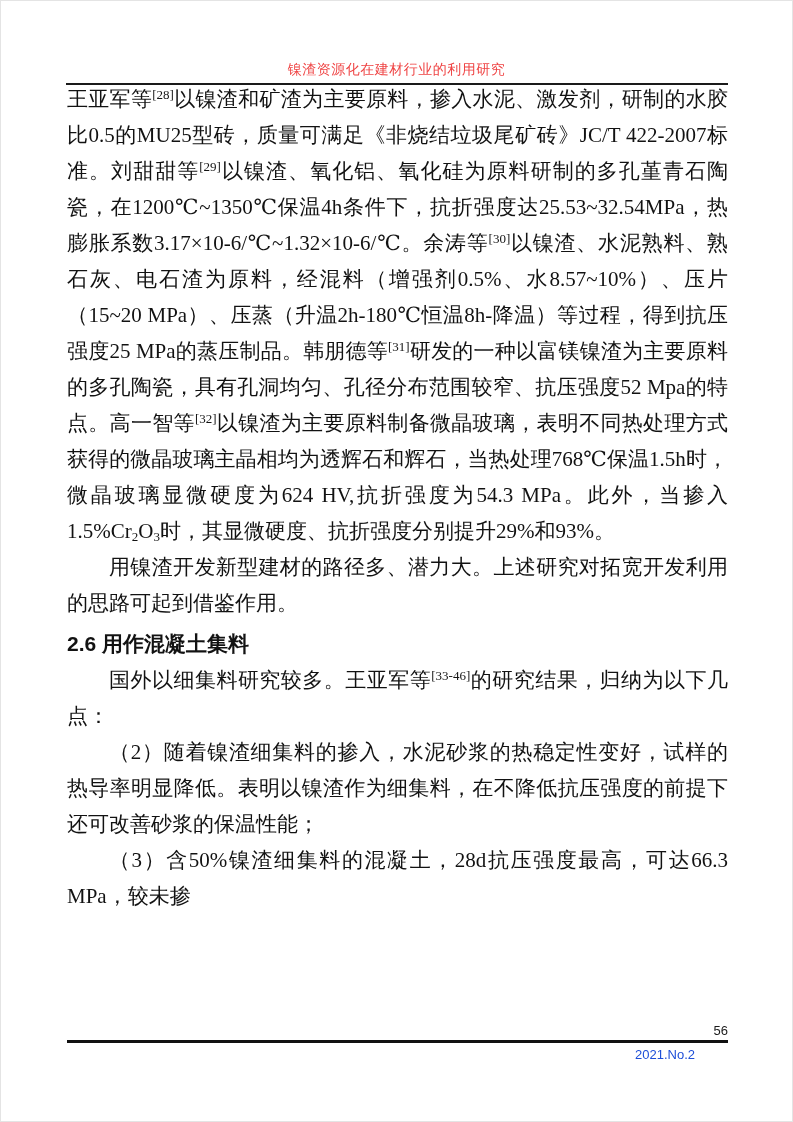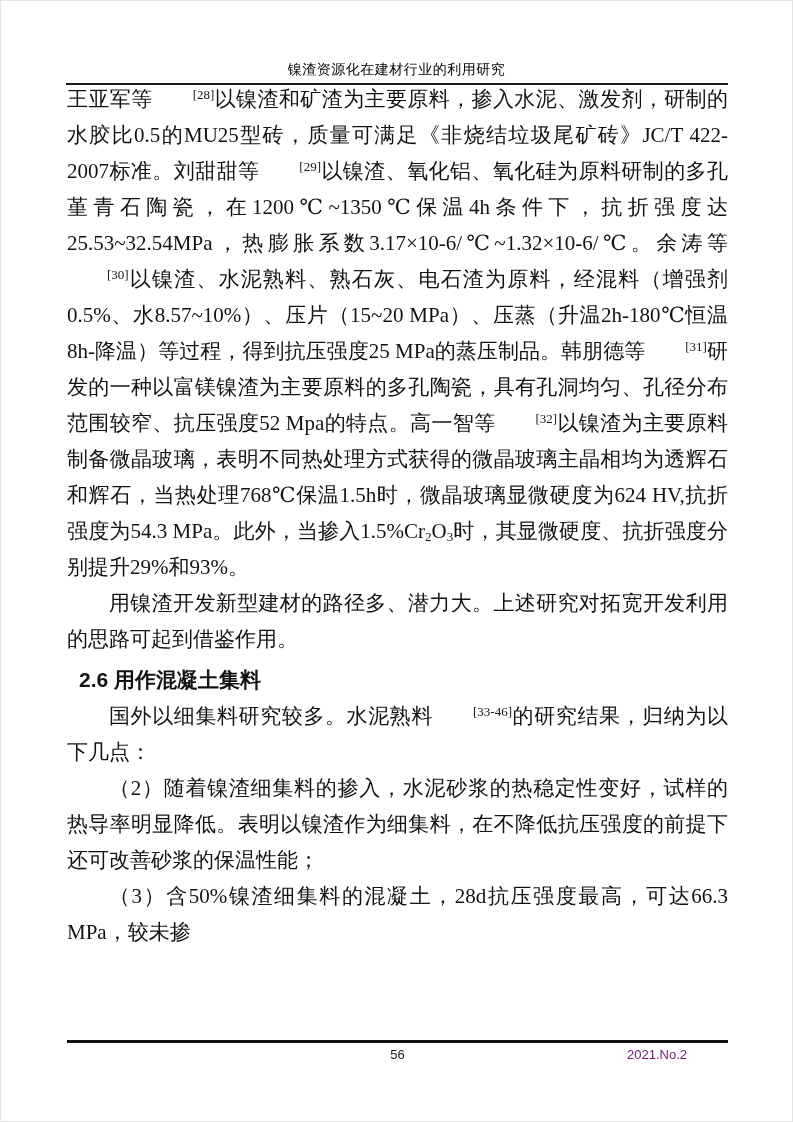--- a/index.html
+++ b/index.html
@@ -16,21 +16,21 @@
   }
   
   .header-title {
     position: absolute;
     top: 60px;
     left: 0;
     width: 100%;
     text-align: center;
     font-size: 14px;
     letter-spacing: 0.5px;
-    color: #000000;
+    color: #ef4444;
   }
   .header-rule {
     position: absolute;
     top: 82px;
     left: 65px;
     width: 662px;
     height: 2px;
     background: #1a1a1a;
   }
   
@@ -42,80 +42,79 @@
     font-size: 21px;
     line-height: 36px;
     text-align: justify;
   }
   .doc-body p {
     margin: 0;
     padding: 0;
   }
   .doc-body p.indent { text-indent: 2em; }
   .doc-body h2.heading {
-    margin: 5px 0 0 12px;
+    margin: 5px 0 0 0;
     padding: 0;
     font-size: 21px;
     line-height: 36px;
     font-weight: bold;
     text-align: left;
     font-family: "Liberation Sans", "DejaVu Sans", sans-serif;
   }
   .doc-body sup {
     font-size: 13px;
     line-height: 1;
     vertical-align: 7px;
-    margin-left: 40px;
   }
   .doc-body sub {
     font-size: 13px;
     line-height: 1;
     vertical-align: -3px;
   }
   
   .footer-rule {
     position: absolute;
     top: 1039px;
     left: 66px;
     width: 661px;
     height: 3px;
     background: #111111;
   }
   .page-number {
     position: absolute;
-    top: 1046px;
+    top: 1022px;
     left: 66px;
     width: 661px;
-    text-align: center;
+    text-align: right;
     font-size: 13px;
     font-family: "Liberation Sans", "DejaVu Sans", sans-serif;
     color: #1a1a1a;
   }
   .issue-label {
     position: absolute;
     top: 1046px;
-    right: 105px;
+    right: 97px;
     font-size: 13px;
     font-family: "Liberation Sans", "DejaVu Sans", sans-serif;
-    color: #701a75;
+    color: #1d4ed8;
   }
 </style>
 </head>
 <body>
 
 <div class="page">
 
   <div class="header-title">镍渣资源化在建材行业的利用研究</div>
   <div class="header-rule"></div>
 
   <div class="doc-body">
       <p class=""><span>王亚军等</span><sup>[28]</sup><span>以镍渣和矿渣为主要原料，掺入水泥、激发剂，研制的水胶比0.5的MU25型砖，质量可满足《非烧结垃圾尾矿砖》JC/T 422-2007标准。刘甜甜等</span><sup>[29]</sup><span>以镍渣、氧化铝、氧化硅为原料研制的多孔堇青石陶瓷，在1200℃~1350℃保温4h条件下，抗折强度达25.53~32.54MPa，热膨胀系数3.17×10-6/℃~1.32×10-6/℃。余涛等</span><sup>[30]</sup><span>以镍渣、水泥熟料、熟石灰、电石渣为原料，经混料（增强剂0.5%、水8.57~10%）、压片（15~20 MPa）、压蒸（升温2h-180℃恒温8h-降温）等过程，得到抗压强度25 MPa的蒸压制品。韩朋德等</span><sup>[31]</sup><span>研发的一种以富镁镍渣为主要原料的多孔陶瓷，具有孔洞均匀、孔径分布范围较窄、抗压强度52 Mpa的特点。高一智等</span><sup>[32]</sup><span>以镍渣为主要原料制备微晶玻璃，表明不同热处理方式获得的微晶玻璃主晶相均为透辉石和辉石，当热处理768℃保温1.5h时，微晶玻璃显微硬度为624 HV,抗折强度为54.3 MPa。此外，当掺入1.5%Cr</span><sub>2</sub><span>O</span><sub>3</sub><span>时，其显微硬度、抗折强度分别提升29%和93%。</span></p>
       <p class="indent"><span>用镍渣开发新型建材的路径多、潜力大。上述研究对拓宽开发利用的思路可起到借鉴作用。</span></p>
       <h2 class="heading"><span>2.6 用作混凝土集料</span></h2>
-      <p class="indent"><span>国外以细集料研究较多。水泥熟料</span><sup>[33-46]</sup><span>的研究结果，归纳为以下几点：</span></p>
+      <p class="indent"><span>国外以细集料研究较多。王亚军等</span><sup>[33-46]</sup><span>的研究结果，归纳为以下几点：</span></p>
       <p class="indent"><span>（2）随着镍渣细集料的掺入，水泥砂浆的热稳定性变好，试样的热导率明显降低。表明以镍渣作为细集料，在不降低抗压强度的前提下还可改善砂浆的保温性能；</span></p>
       <p class="indent"><span>（3）含50%镍渣细集料的混凝土，28d抗压强度最高，可达66.3 MPa，较未掺</span></p>
     </div>
 
   <div class="footer-rule"></div>
   <div class="page-number">56</div>
   <div class="issue-label">2021.No.2</div>
 
 </div>
 

